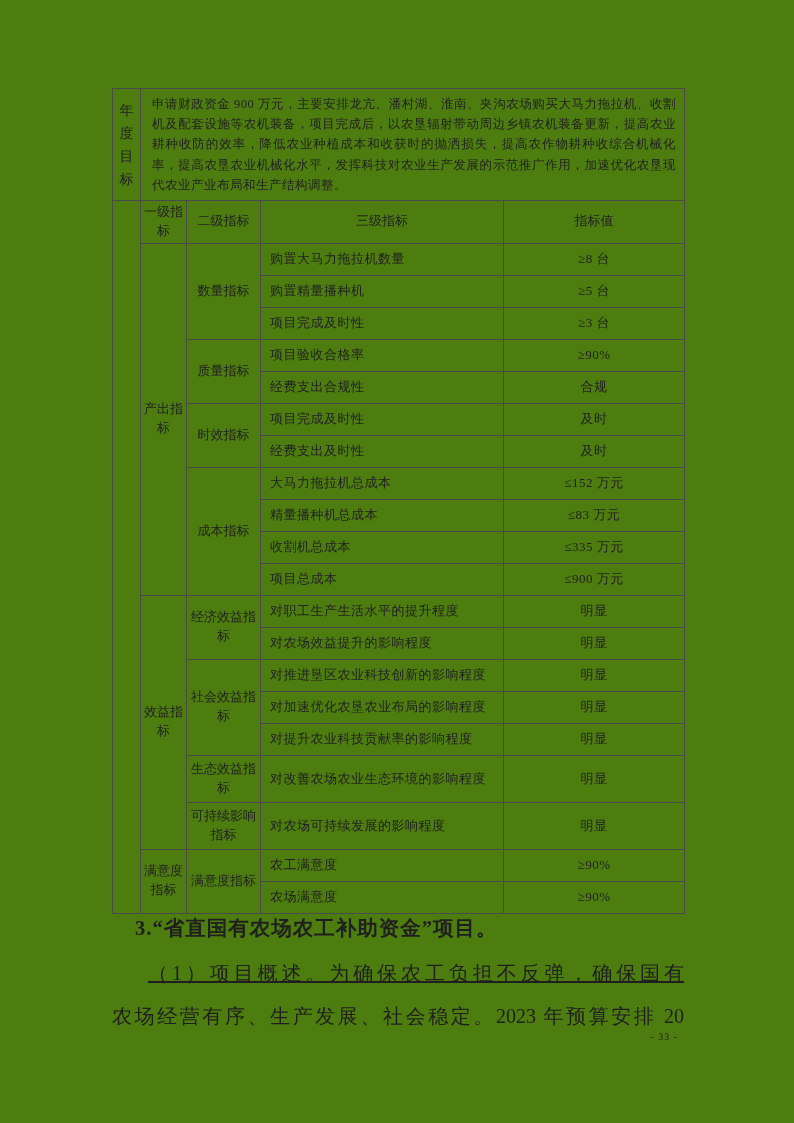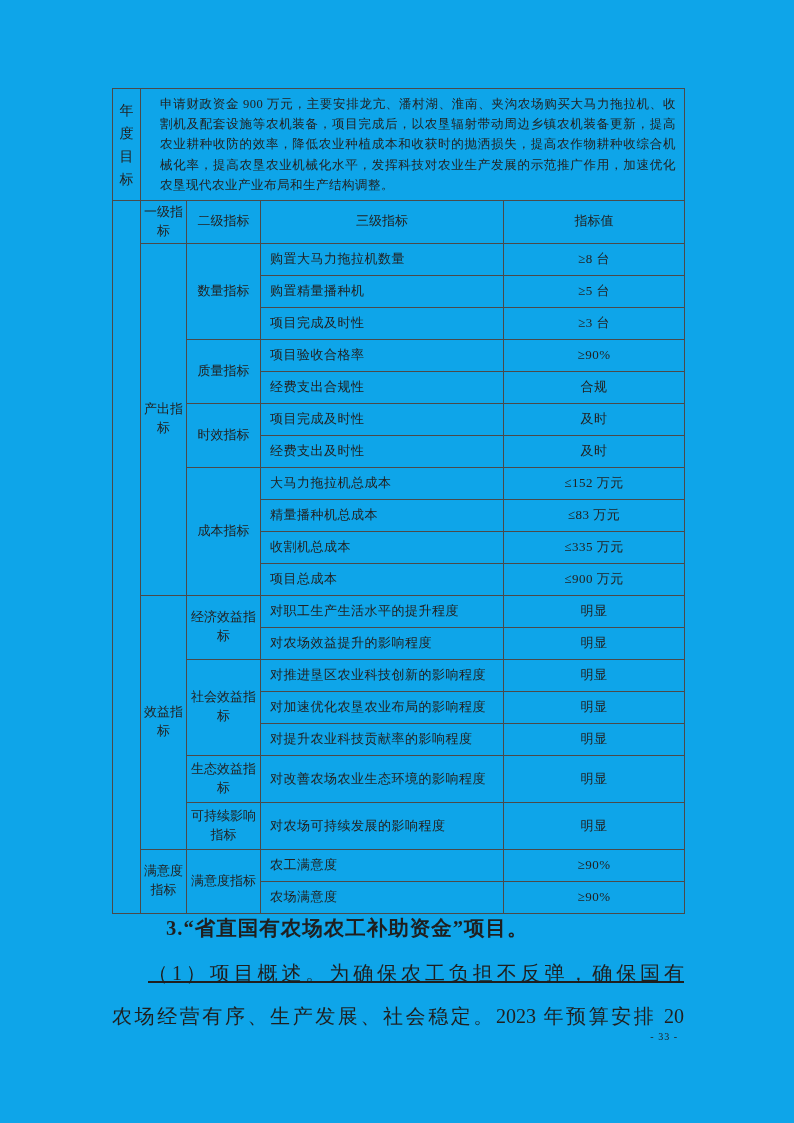--- a/index.html
+++ b/index.html
@@ -3,21 +3,21 @@
 <meta charset="utf-8">
 <style>
   * { margin: 0; padding: 0; box-sizing: border-box; }
   html, body { width: 794px; height: 1123px; }
   body {
     position: relative;
     background: #ffffff;
     font-family: "Liberation Serif", serif;
     color: #1f1f1f;
   }
-  .page { position: absolute; inset: 0; width: 794px; height: 1123px; background: #0ea5e9; }
+  .page { position: absolute; inset: 0; width: 794px; height: 1123px; background: #4d7c0f; }
 
   
   table.doc-table {
     position: absolute;
     left: 112px; top: 88px;
     width: 572px;
     border-collapse: collapse;
     table-layout: fixed;
     font-size: 13px;
     color: #222;
@@ -33,38 +33,38 @@
     font-size: 14px;
     line-height: 23px;
     letter-spacing: 0;
     padding: 2px 0;
     word-break: break-all;
   }
   .vcell-perf { line-height: 20px; padding-left: 29px; }
 
   .annual-row { height: 105px; }
   .annual-text {
-    padding: 5px 8px 5px 19px;
+    padding: 5px 8px 5px 11px;
     font-size: 12.5px;
     line-height: 20.2px;
     text-align: justify;
     letter-spacing: 0.5px;
   }
   .head-row { height: 40px; }
   .h32 { height: 32px; }
   .h47 { height: 47px; margin-top: 14px; }
 
   .c-center { text-align: center; line-height: 1.45; padding: 2px 3px; word-break: break-all; }
   .c-ind { text-align: left; padding: 2px 4px 2px 9px; letter-spacing: 0.5px; }
   .c-val { text-align: center; letter-spacing: 0.5px; }
 
   
   .heading {
     position: absolute;
-    left: 128px; top: 914px;
+    left: 97px; top: 914px;
     width: 572px;
     font-size: 20.5px;
     font-weight: bold;
     letter-spacing: 1px;
     padding-left: 38px;
     white-space: nowrap;
   }
   .para {
     position: absolute;
     left: 112px; top: 952px;

